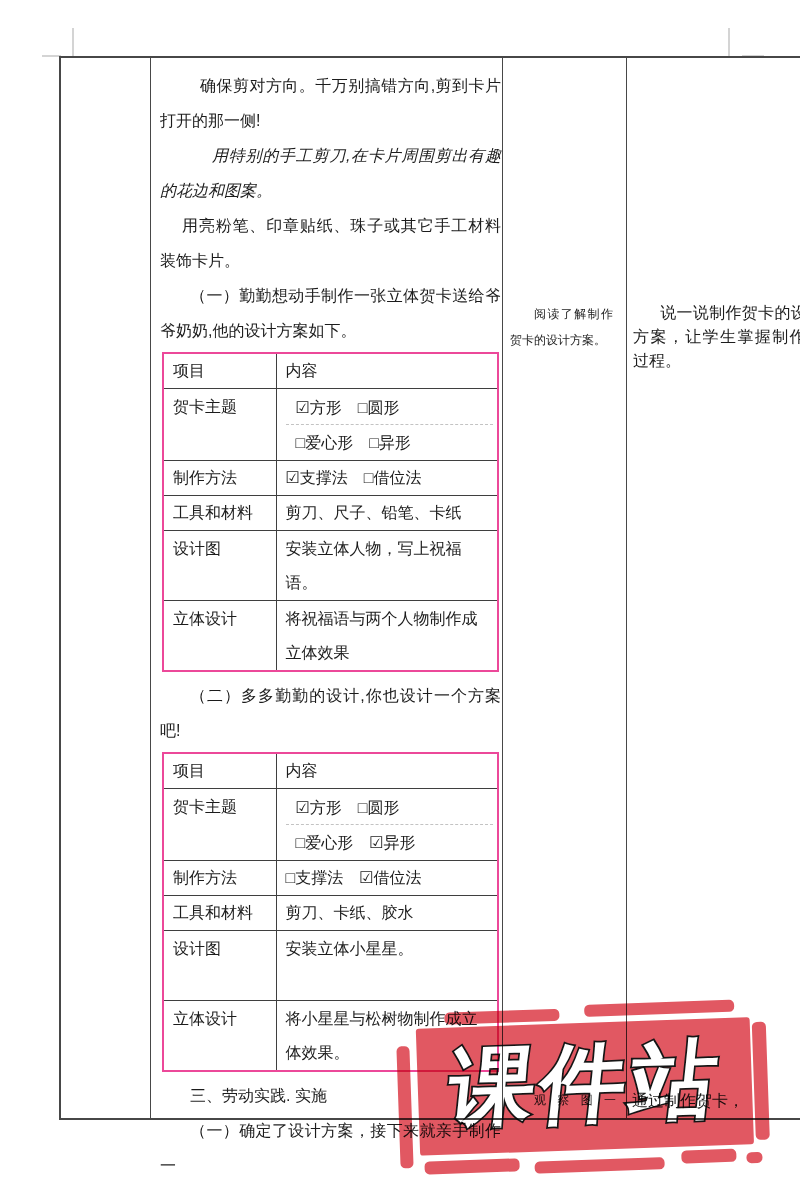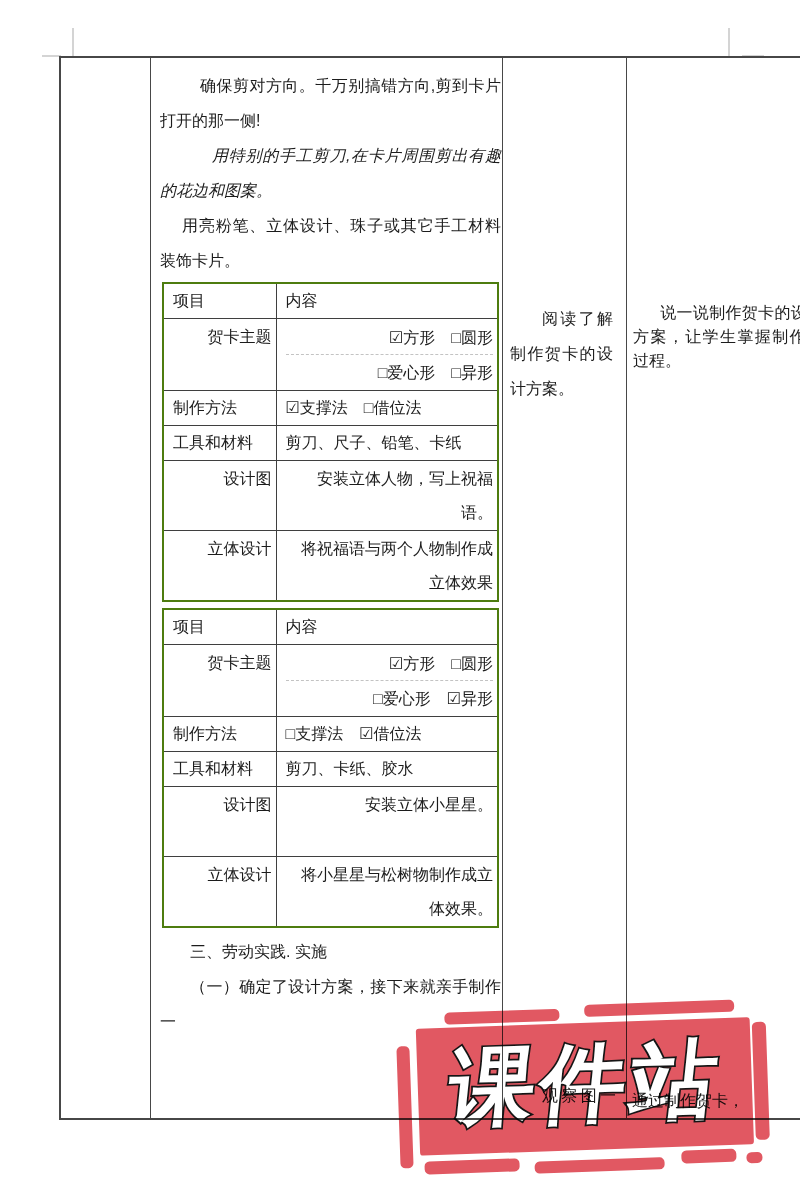--- a/index.html
+++ b/index.html
@@ -17,50 +17,50 @@
     border:2px solid #474747; display:flex;
   }
   .col { height:100%; }
   .col1 { width:90px; border-right:1.5px solid #474747; }
   .col2 {
     width:352px; border-right:1.5px solid #474747;
     padding:10px 1px 0 9px; font-size:16px; line-height:35px;
   }
   .col3 {
     width:124px; border-right:1.5px solid #474747; position:relative;
-    padding:243px 13px 0 7px; font-size:16px; line-height:35px;
+    padding:243px 13px 0 7px; font-size:12px; line-height:26px;
   }
   .col4 {
     flex:1; position:relative;
     padding:243px 2px 0 6px; font-size:16px; line-height:24px;
   }
   .col2 p, .col3 p, .col4 p { text-align:justify; text-justify:inter-character; }
   .ind40 { text-indent:40px; }
   .ind52 { text-indent:52px;font-style:italic; }
   .ind22 { text-indent:22px; }
   .ind30 { text-indent:30px; }
   .ind2em { text-indent:2em; }
   .ind17 { text-indent:1.7em; }
   .bottom-line { position:absolute; bottom:5px; left:7px; right:10px; }
   .jlast { text-align-last:justify; }
   
   table.inner {
     border-collapse:collapse; width:337px; margin:4px 0 6px 2px;
     table-layout:fixed;
   }
-  table.inner { border:2px solid #4d7c0f; }
+  table.inner { border:2px solid #ec4899; }
   table.inner td {
     border:1.5px solid #3f3f3f; font-size:16px; line-height:34px;
     padding:0 4px 0 9px; vertical-align:middle; overflow:hidden;
   }
   td.lbl { width:113px; }
   tr.h34 td { height:34px; }
   tr.h35 td { height:35px; }
   tr.h70 td { height:70px; }
-  tr.vtop td { vertical-align:top; padding-top:1px;text-align:right; }
+  tr.vtop td { vertical-align:top; padding-top:1px; }
   td.optcell { padding:0; vertical-align:top; }
   .optline { height:35px; line-height:35px; padding-left:10px; }
   .optline.dashed { border-bottom:1px dashed #c3c3c3; }
   .content-pl { padding-left:10px; }
   
   .stamp {
     position:absolute; left:392px; top:996px; width:382px; height:188px;
     transform:rotate(-2deg); mix-blend-mode:multiply; pointer-events:none;
   }
   .stamp .piece { position:absolute; background:#e15862; border-radius:5px; }
@@ -85,21 +85,22 @@
   <div class="crop" style="left:742px;top:55px;width:22px;height:1.5px;"></div>
   <div class="crop" style="left:728px;top:28px;width:1.5px;height:28px;"></div>
 
   <div class="outer-table">
 
     <div class="col col1"></div>
 
     <div class="col col2">
       <p class="ind40">确保剪对方向。千万别搞错方向,剪到卡片打开的那一侧!</p>
       <p class="ind52">用特别的手工剪刀,在卡片周围剪出有趣的花边和图案。</p>
-      <p class="ind22">用亮粉笔、立体设计、珠子或其它手工材料装饰卡片。</p>
+      <p class="ind22">用亮粉笔、印章贴纸、珠子或其它手工材料装饰卡片。</p>
+      <p class="ind30">（一）勤勤想动手制作一张立体贺卡送给爷爷奶奶,他的设计方案如下。</p>
 
       <table class="inner">
         <tbody>
             <tr class="h34">
           <td class="lbl">项目</td>
           <td class="content-pl">内容</td>
         </tr>
         <tr class="h70 vtop">
           <td class="lbl">贺卡主题</td>
           <td class="optcell">
@@ -119,20 +120,21 @@
           <td class="lbl">设计图</td>
           <td class="content-pl">安装立体人物，写上祝福语。</td>
         </tr>
         <tr class="h70 vtop">
           <td class="lbl">立体设计</td>
           <td class="content-pl">将祝福语与两个人物制作成立体效果</td>
         </tr>
       </tbody>
         </table>
 
+      <p class="ind30">（二）多多勤勤的设计,你也设计一个方案吧!</p>
 
       <table class="inner">
         <tbody>
             <tr class="h35">
           <td class="lbl">项目</td>
           <td class="content-pl">内容</td>
         </tr>
         <tr class="h70 vtop">
           <td class="lbl">贺卡主题</td>
           <td class="optcell">

